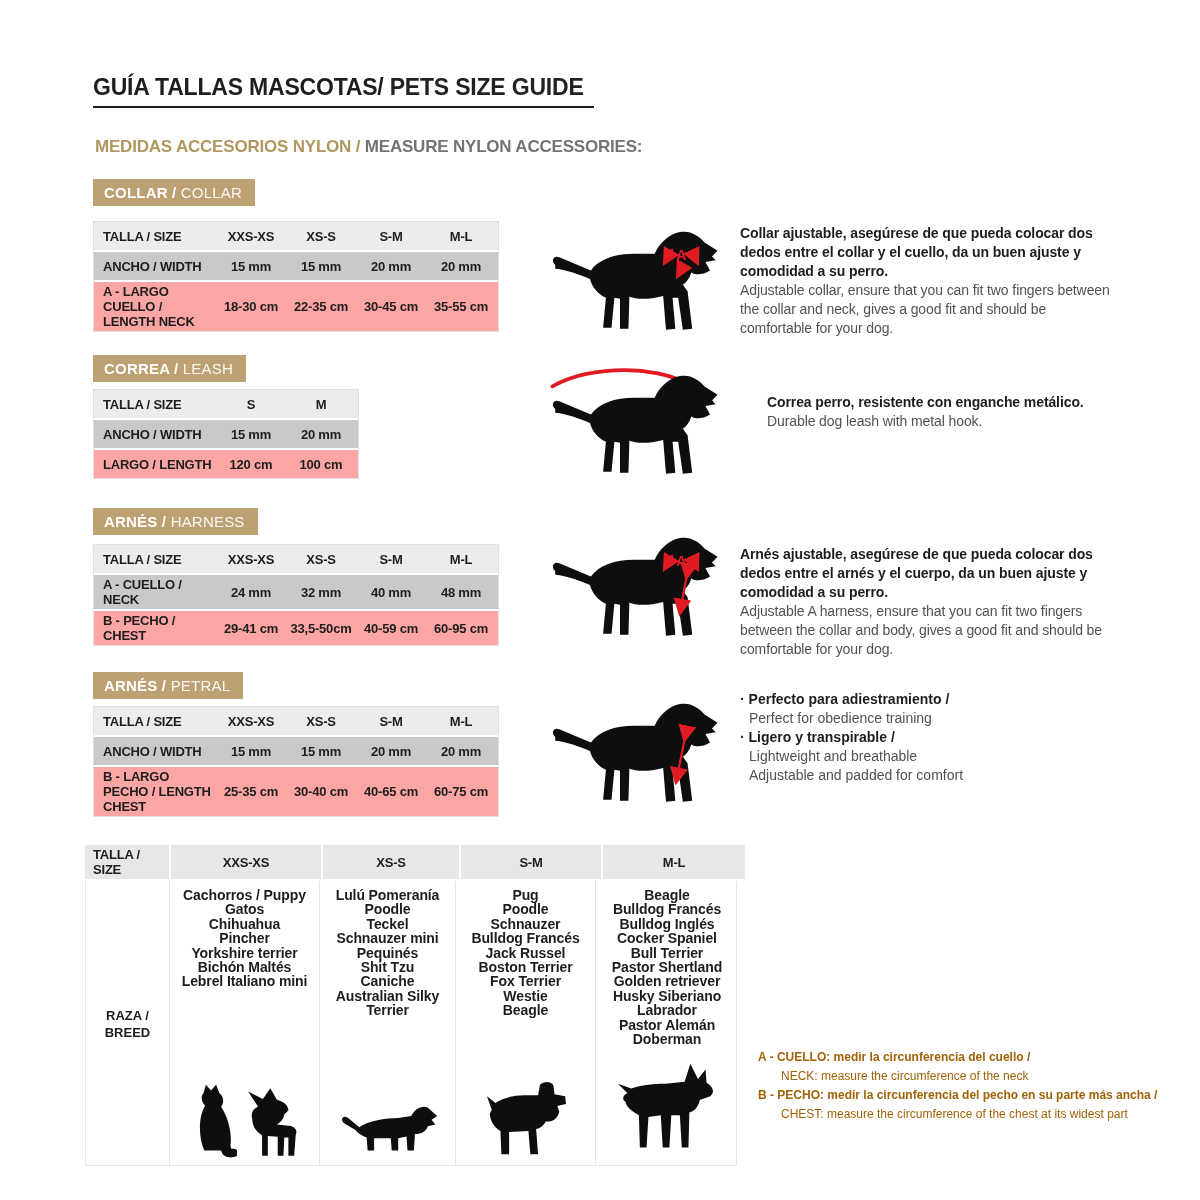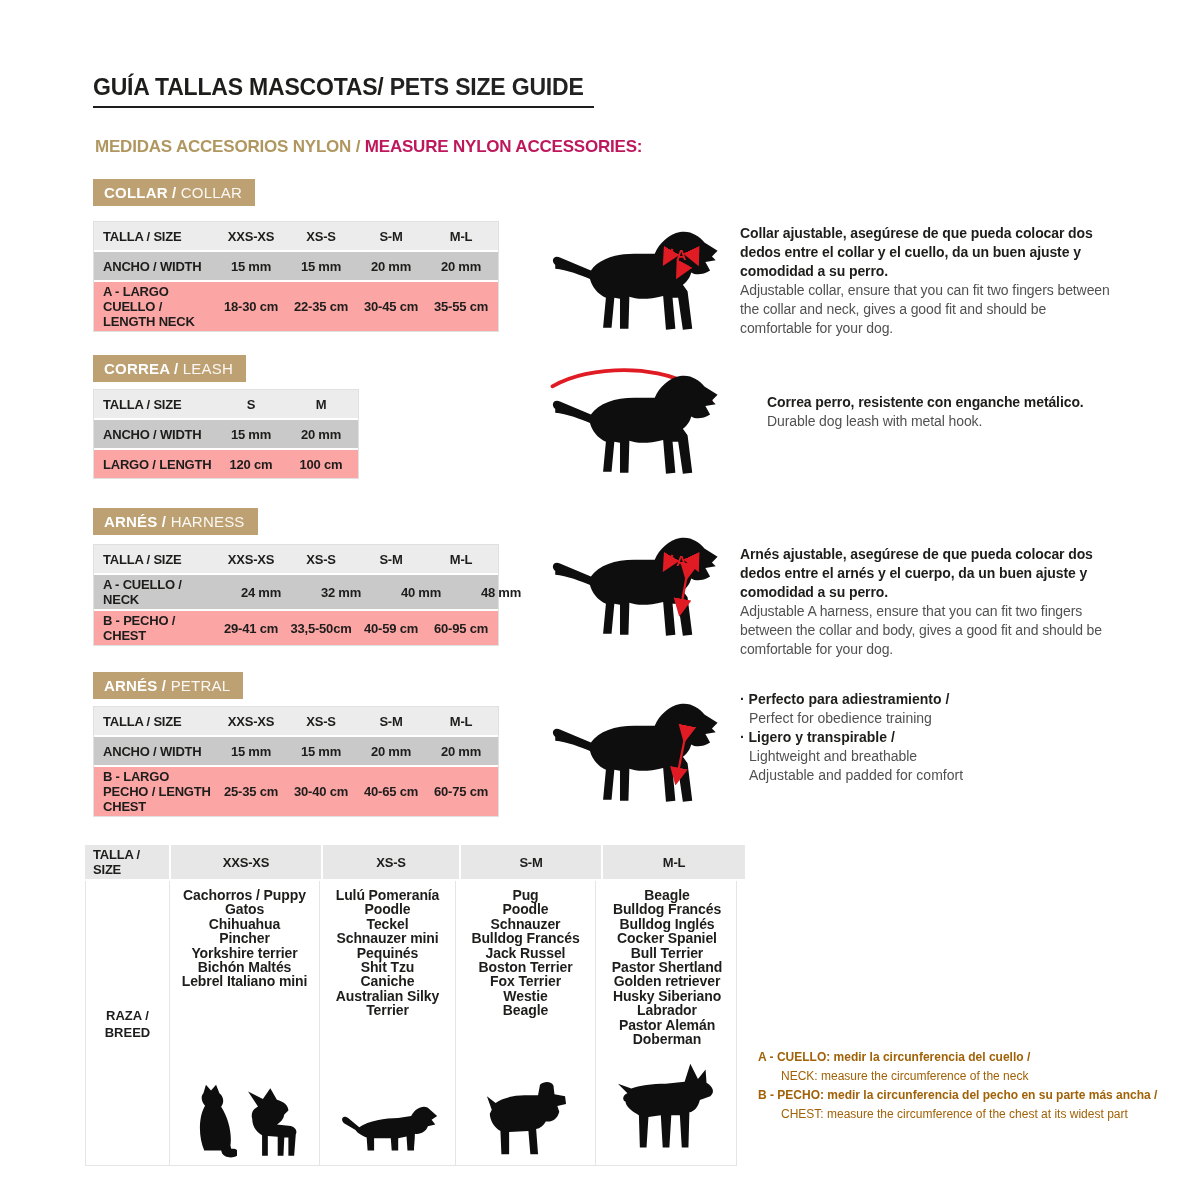--- a/index.html
+++ b/index.html
@@ -4,21 +4,21 @@
 <style>
   html,body{margin:0;padding:0;background:#ffffff;}
   body{width:1200px;height:1200px;position:relative;font-family:"Liberation Sans",sans-serif;color:#1d1d1b;overflow:hidden;}
   .abs{position:absolute;}
 
   
   .title{left:93px;top:74px;font-size:23px;font-weight:bold;letter-spacing:-0.2px;border-bottom:2px solid #1d1d1b;padding-bottom:5px;padding-right:10px;white-space:nowrap;}
   .title .en{font-weight:bold;color:#222;}
   .subtitle{left:95px;top:137px;font-size:17px;font-weight:bold;letter-spacing:-0.2px;white-space:nowrap;}
   .subtitle .es{color:#b0975f;}
-  .subtitle .en{color:#be185d;}
+  .subtitle .en{color:#737373;}
 
   
   .badge{background:#bea172;color:#fff;font-size:15px;font-weight:bold;padding:5px 13px 5px 11px;letter-spacing:0.2px;white-space:nowrap;display:inline-block;}
   .badge .en{font-weight:normal;color:rgba(255,255,255,0.92);}
 
   
   .sizetable{display:flex;flex-direction:column;gap:2px;border:1px solid #e0e0e0;background:#fff;}
   .trow{display:grid;align-items:center;}
   .w5{width:404px;}
   .w5 .trow{grid-template-columns:122px 70px 70px 70px 70px;}
@@ -170,21 +170,21 @@
 </div>
 
 <div class="abs sizetable w5" style="left:93px;top:544px;">
   <div class="trow head">
     <div class="cell lbl">TALLA / SIZE</div>
     <div class="cell">XXS-XS</div>
     <div class="cell">XS-S</div>
     <div class="cell">S-M</div>
     <div class="cell">M-L</div>
   </div>
-  <div class="trow shade" style="min-height:31px;gap:10px;">
+  <div class="trow shade" style="min-height:31px;">
     <div class="cell lbl">A - CUELLO / NECK</div>
     <div class="cell">24 mm</div>
     <div class="cell">32 mm</div>
     <div class="cell">40 mm</div>
     <div class="cell">48 mm</div>
   </div>
   <div class="trow light" style="min-height:31px;">
     <div class="cell lbl">B - PECHO / CHEST</div>
     <div class="cell">29-41 cm</div>
     <div class="cell">33,5-50cm</div>

